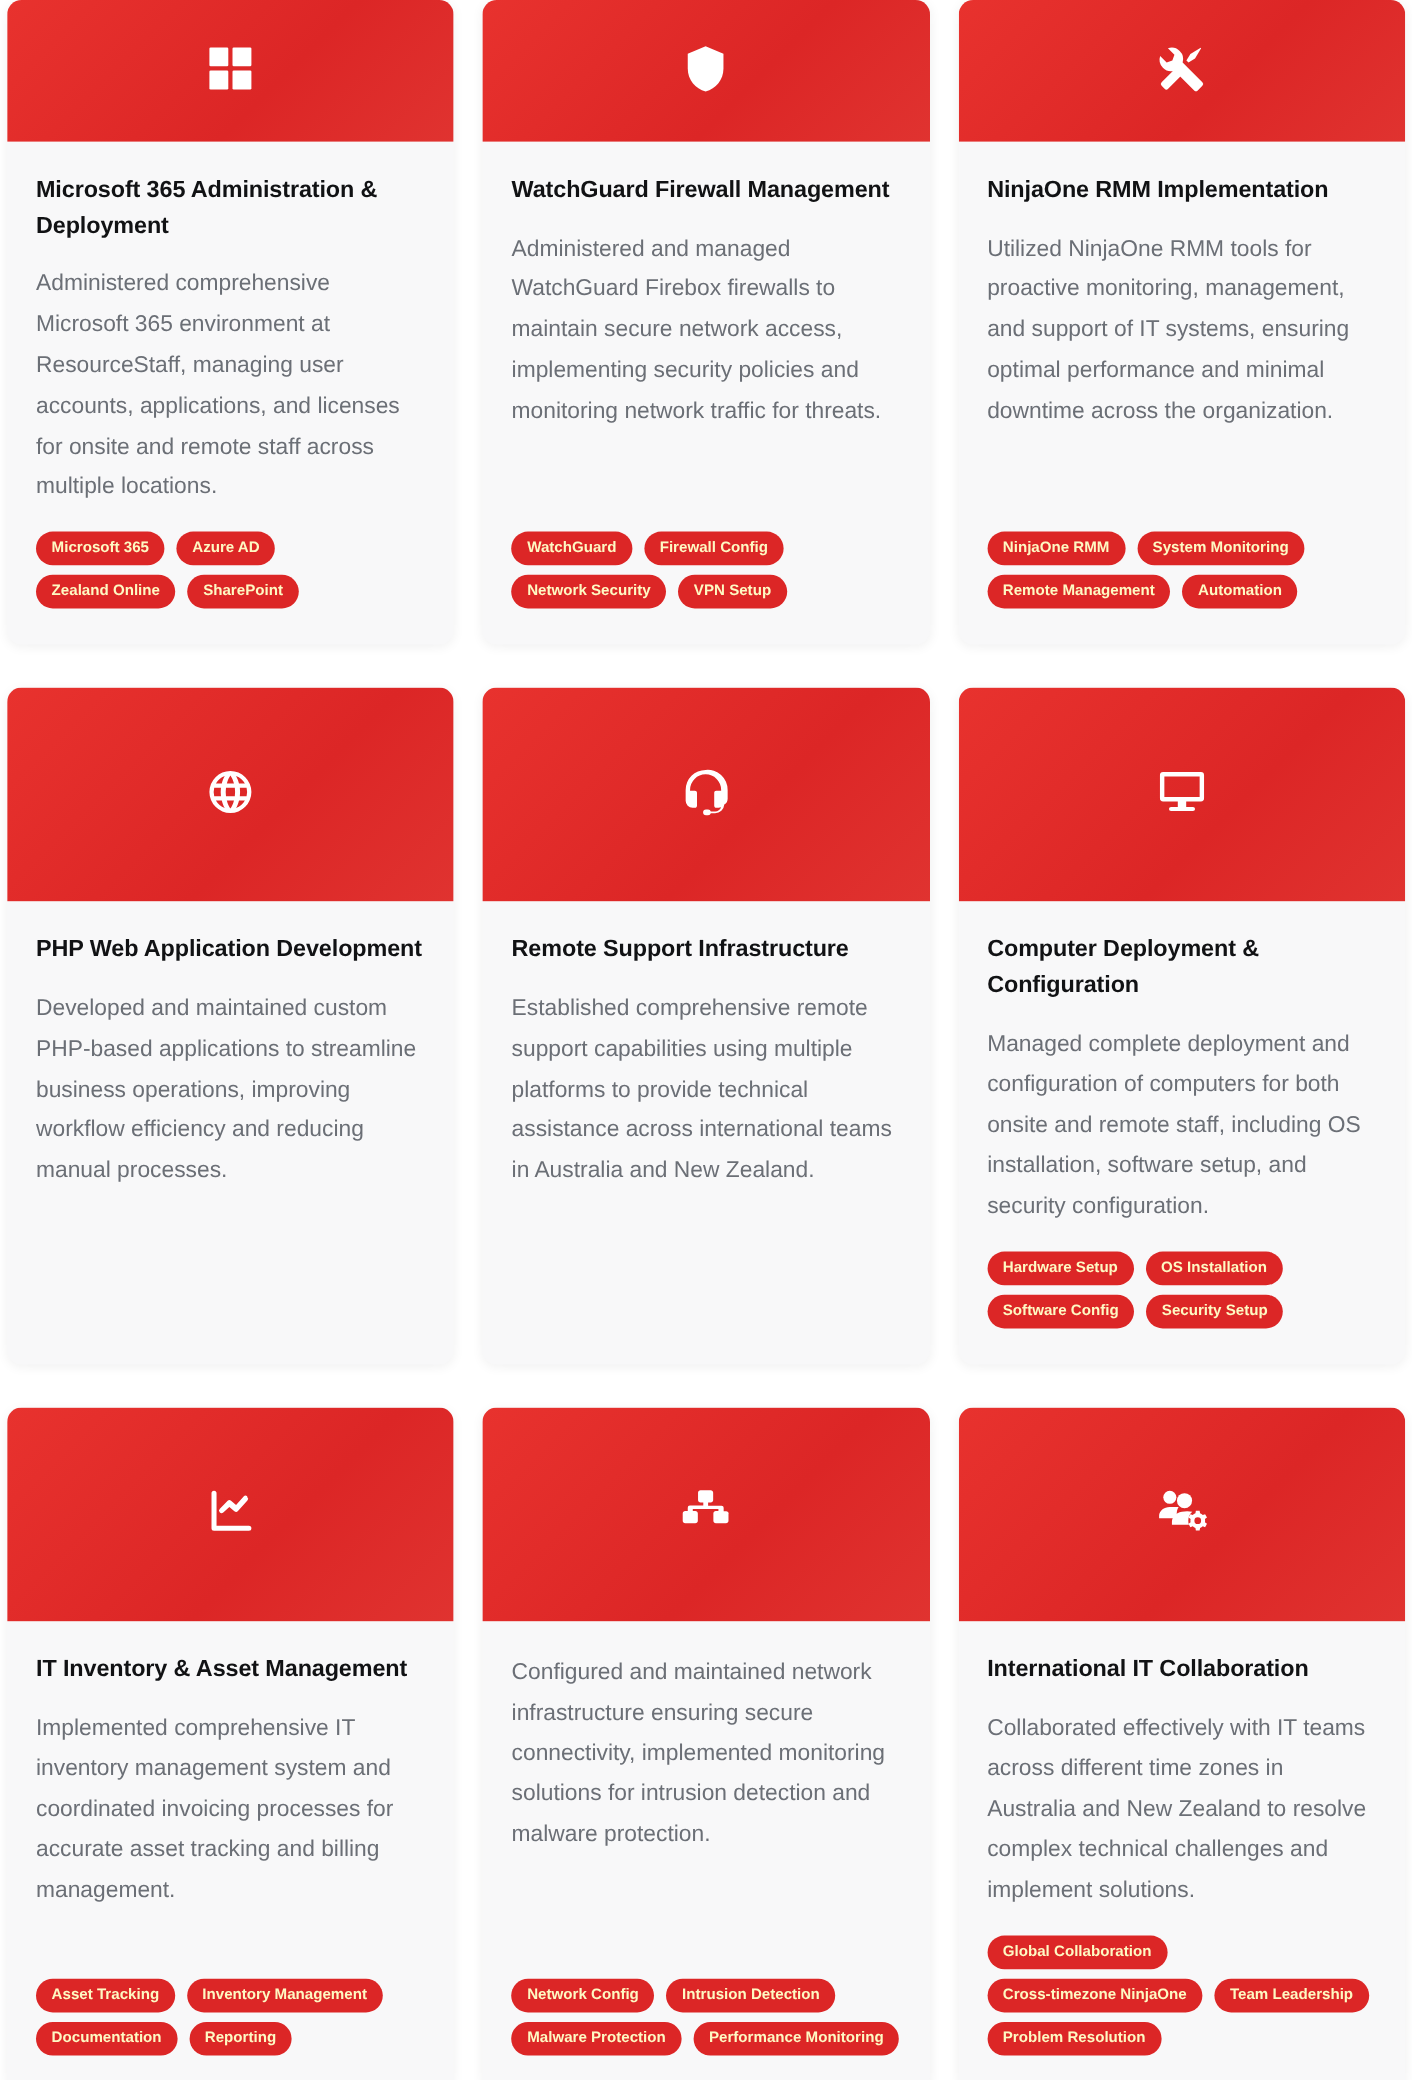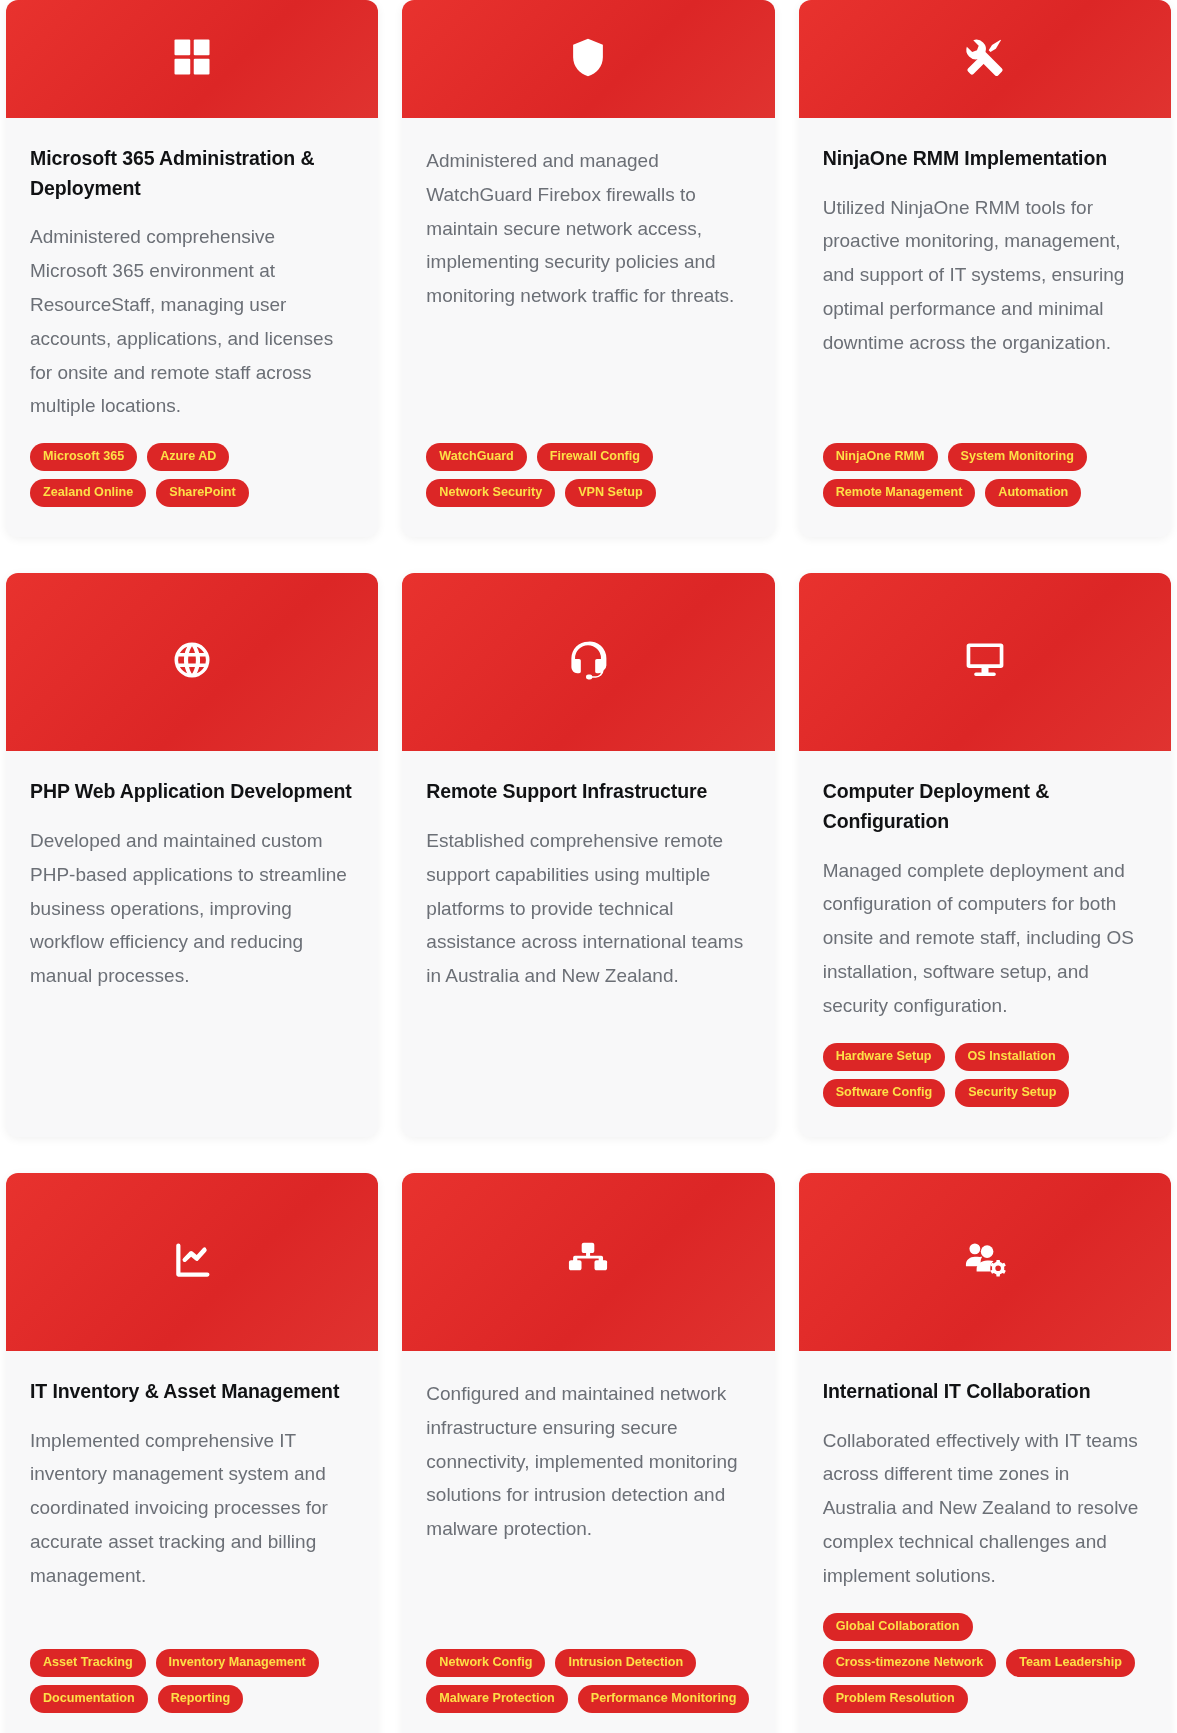--- a/index.html
+++ b/index.html
@@ -55,21 +55,21 @@
   }
   .tags {
     display: flex;
     flex-wrap: wrap;
     gap: 8px 10px;
     margin-top: auto;
     align-content: flex-start;
   }
   .tag {
     background: #dc2626;
-    color: #fde047;
+    color: #fef9c3;
     font-size: 12.6px;
     font-weight: bold;
     padding: 6px 13px 7px 13px;
     border-radius: 999px;
     white-space: nowrap;
     line-height: 1.2;
   }
 </style>
 </head>
 <body>
@@ -95,20 +95,21 @@
         </div>
       </div>
     </div>
     <div class="card">
       <div class="card-icon">
         <span><svg viewBox="0 0 24 24">
             <path d="M12 1.5 3.5 5v7c0 5.4 3.6 9.6 8.5 11 4.9-1.4 8.5-5.6 8.5-11V5L12 1.5z"></path>
           </svg></span>
       </div>
       <div class="card-body">
+        <div class="card-title">WatchGuard Firewall Management</div>
         <div class="card-desc">Administered and managed WatchGuard Firebox firewalls to maintain secure network access, implementing security policies and monitoring network traffic for threats.</div>
         <div class="tags">
           <span class="tag">WatchGuard</span>
           <span class="tag">Firewall Config</span>
           <span class="tag">Network Security</span>
           <span class="tag">VPN Setup</span>
         </div>
       </div>
     </div>
     <div class="card">
@@ -211,19 +212,19 @@
             <circle cx="13.2" cy="7.2" r="3.6"></circle>
             <path d="M13.2 12.3c-3.3 0-6 2.2-6 4.9v1.4h8.1a5.6 5.6 0 0 1-.3-1.9 5.6 5.6 0 0 1 1.9-4.2 11 11 0 0 0-3.7-.2z"></path>
             <path d="M23 16.7a3.7 3.7 0 0 0-.1-.8l1-.7-.9-1.6-1.1.4a3.7 3.7 0 0 0-1.3-.8l-.2-1.2h-1.8l-.2 1.2a3.7 3.7 0 0 0-1.3.8l-1.1-.4-.9 1.6 1 .7a3.7 3.7 0 0 0 0 1.6l-1 .7.9 1.6 1.1-.4c.4.3.8.6 1.3.8l.2 1.2h1.8l.2-1.2c.5-.2.9-.4 1.3-.8l1.1.4.9-1.6-1-.7c.1-.3.1-.5.1-.8zm-3.5 1.6a1.6 1.6 0 1 1 0-3.2 1.6 1.6 0 0 1 0 3.2z"></path>
           </svg></span>
       </div>
       <div class="card-body">
         <div class="card-title">International IT Collaboration</div>
         <div class="card-desc">Collaborated effectively with IT teams across different time zones in Australia and New Zealand to resolve complex technical challenges and implement solutions.</div>
         <div class="tags">
           <span class="tag">Global Collaboration</span>
-          <span class="tag">Cross-timezone Network</span>
+          <span class="tag">Cross-timezone NinjaOne</span>
           <span class="tag">Team Leadership</span>
           <span class="tag">Problem Resolution</span>
         </div>
       </div>
     </div>
   </div>
 
 </body></html>

